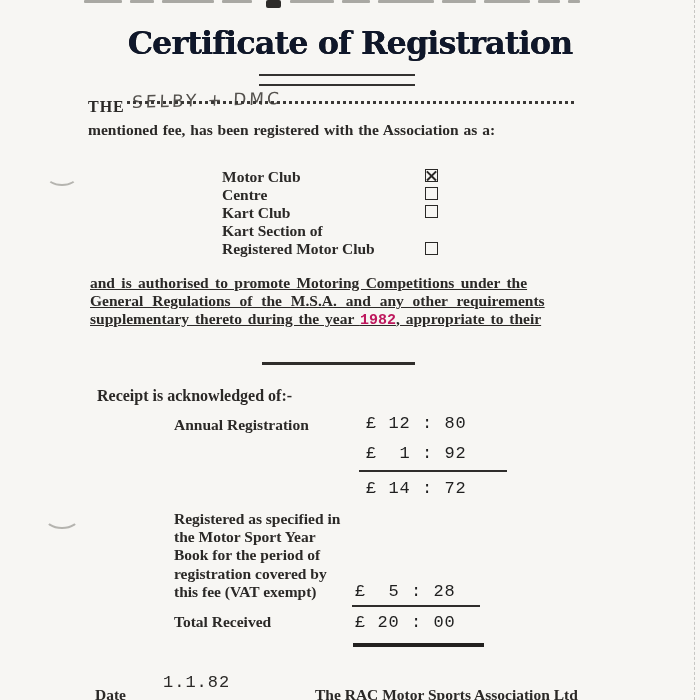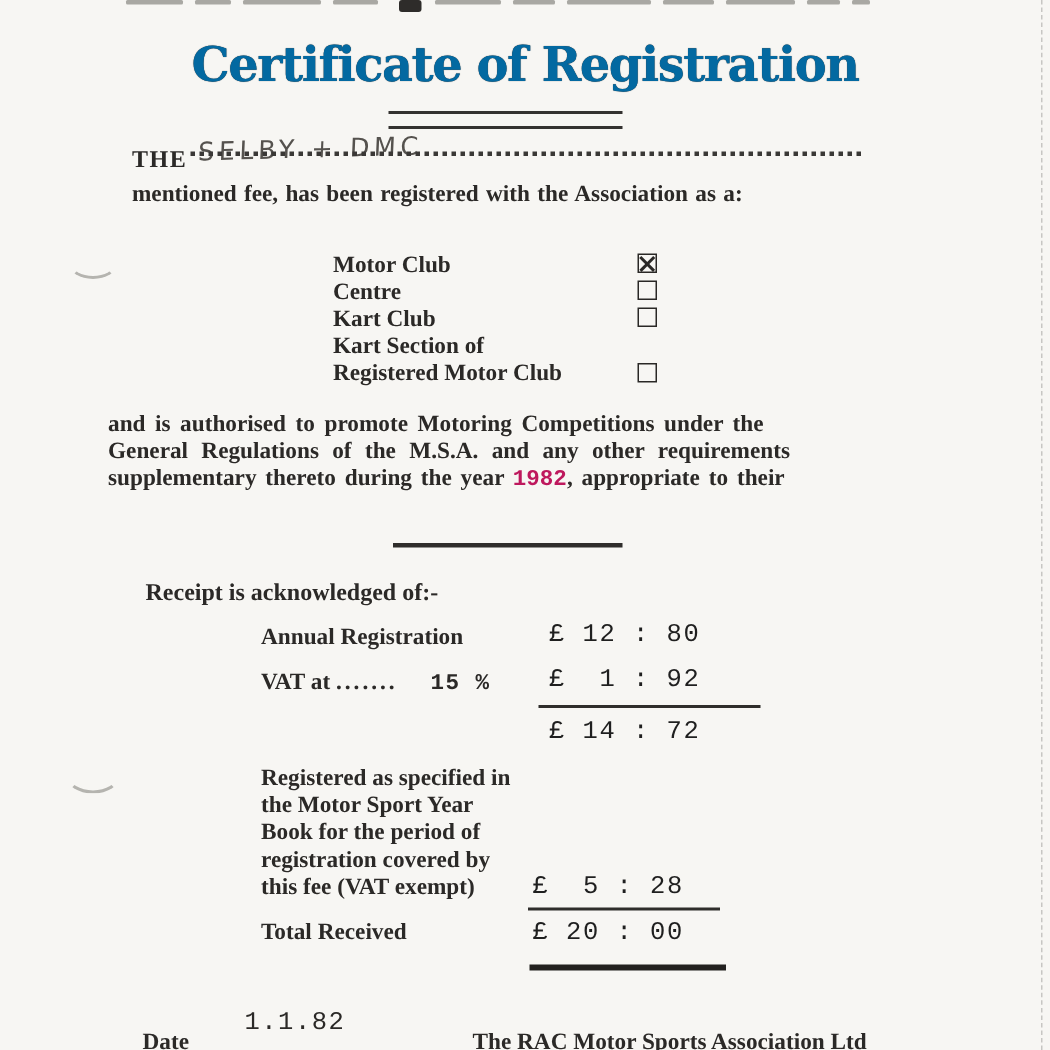--- a/index.html
+++ b/index.html
@@ -6,21 +6,21 @@
   body{width:700px;height:700px;background:#e9e8e5;font-family:"Liberation Serif", serif;}
   .paper{position:relative;width:700px;height:700px;background:#f7f6f3;overflow:hidden;color:#2b2927;}
 
   
   .top-band{position:absolute;top:0;left:84;left:84px;height:10px;width:500px;}
   .top-band .seg{position:absolute;top:0;background:#a9a8a3;height:3px;border-radius:1px;}
   .top-band .seg.dark{background:#2e2c2a;height:8px;border-radius:2px;}
 
   .title{position:absolute;top:24px;left:0;width:700px;text-align:center;
          font-family:"DejaVu Serif", serif;font-weight:700;font-size:32px;
-         letter-spacing:-1px;color:#0369a1;text-shadow:0 0 .5px #1e1c1a;}
+         letter-spacing:-1px;color:#0f172a;text-shadow:0 0 .5px #1e1c1a;}
   .double-rule{position:absolute;left:259px;top:74px;width:156px;height:8px;
          border-top:2.5px solid #343230;border-bottom:2px solid #343230;}
   .mono{font-family:"Liberation Mono","DejaVu Sans Mono",monospace;color:#be185d;white-space:pre;}
 
   .the-row{position:absolute;left:88px;top:98px;}
   .the-label{font-weight:700;font-size:16px;letter-spacing:1px;}
   .handwriting{position:absolute;left:44px;top:-8px;font-family:"DejaVu Sans",sans-serif;
          font-size:17px;color:#55524e;letter-spacing:3px;transform:rotate(-1.5deg) skewX(-4deg);
          white-space:pre;}
   .dotted-line{position:absolute;left:127px;top:101px;width:447px;border-bottom:3px dotted #3a3836;}
@@ -108,38 +108,33 @@
     </div>
     <div class="type-row" style="top:54px">
       <span class="type-label">Kart Section of</span>
     </div>
     <div class="type-row" style="top:72px">
       <span class="type-label">Registered Motor Club</span>
       <span class="box" style="top:2px"></span>
     </div>
   </div>
 
-  <div class="para" style="left:72px;top:274px;width:494px;">
+  <div class="para" style="left:90px;top:274px;width:494px;text-decoration:underline;">
     <span class="ln">and is authorised to promote Motoring Competitions under the</span>
     <span class="ln" style="word-spacing:5px">General Regulations of the M.S.A. and any other requirements</span>
     <span class="ln" style="word-spacing:2px"><span>supplementary thereto during the year </span><span class="mono" style="font-size:15px">1982</span><span>, appropriate to their</span></span>
   </div>
 
   <div class="mid-rule"></div>
 
   <div class="receipt-heading">Receipt is acknowledged of:-</div>
 
   <div class="fee-label" style="left:174px;top:416px">Annual Registration</div>
   <div class="fee-amount" style="left:366px;top:414px">£ 12 : 80</div>
 
-  <div class="fee-label" style="left:174px;top:446px">
-    <span>VAT at</span>
-    <span class="vat-dots">.......</span>
-    <span class="vat-rate">15 %</span>
-  </div>
   <div class="fee-amount" style="left:366px;top:444px">£  1 : 92</div>
 
   <div class="amount-rule" style="left:359px;top:470px;width:148px"></div>
   <div class="fee-amount" style="left:366px;top:479px">£ 14 : 72</div>
 
   <div class="insurance">
     <span class="ln">Registered as specified in</span>
     <span class="ln">the Motor Sport Year</span>
     <span class="ln">Book for the period of</span>
     <span class="ln">registration covered by</span>

